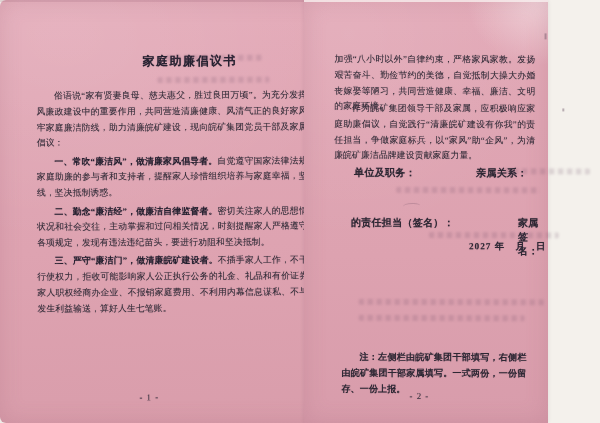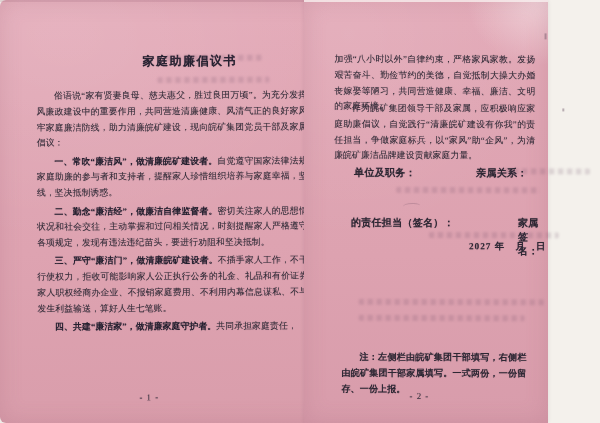--- a/index.html
+++ b/index.html
@@ -72,24 +72,23 @@
 
 <div class="gap"></div>
 
 <div class="page page1">
   <div class="tilt-l">
 
     <h1 class="title">家庭助廉倡议书</h1>
 
     <div class="body1 doc">
       <p>俗语说“家有贤妻良母、慈夫惠父，胜过良田万顷”。为充分发挥家庭在党风廉政建设中的重要作用，共同营造清廉健康、风清气正的良好家风，切实筑牢家庭廉洁防线，助力清廉皖矿建设，现向皖矿集团党员干部及家属发出以下倡议：</p>
-      <p><span class="lead">一、常吹“廉洁风”，做清廉皖矿建设者。</span><span>自觉遵守国家法律法规，积极做家庭助廉的参与者和支持者，提醒家人珍惜组织培养与家庭幸福，坚守廉洁底线，坚决抵制诱惑。</span></p>
+      <p><span class="lead">一、常吹“廉洁风”，做清廉家风倡导者。</span><span>自觉遵守国家法律法规，积极做家庭助廉的参与者和支持者，提醒家人珍惜组织培养与家庭幸福，坚守廉洁底线，坚决抵制诱惑。</span></p>
       <p><span class="lead">二、勤念“廉洁经”，做廉洁自律监督者。</span><span>密切关注家人的思想情绪、经济状况和社会交往，主动掌握和过问相关情况，时刻提醒家人严格遵守廉洁自律各项规定，发现有违法违纪苗头，要进行劝阻和坚决抵制。</span></p>
       <p><span class="lead">三、严守“廉洁门”，做清廉皖矿建设者。</span><span>不插手家人工作，不干涉其正确行使权力，拒收可能影响家人公正执行公务的礼金、礼品和有价证券，不利用家人职权经商办企业、不报销家庭费用、不利用内幕信息谋私、不与关联单位发生利益输送，算好人生七笔账。</span></p>
-      <p><span class="lead">四、共建“廉洁家”，做清廉家庭守护者。</span><span>共同承担家庭责任，</span></p>
     </div>
 
     <div class="pagenum pagenum1">- 1 -</div>
 
     <div class="ghost" style="left:167px;top:55px;width:96px;"></div>
     <div class="ghost" style="left:158px;top:77px;width:112px;"></div>
   </div>
 </div>
 
 <div class="page page2">

